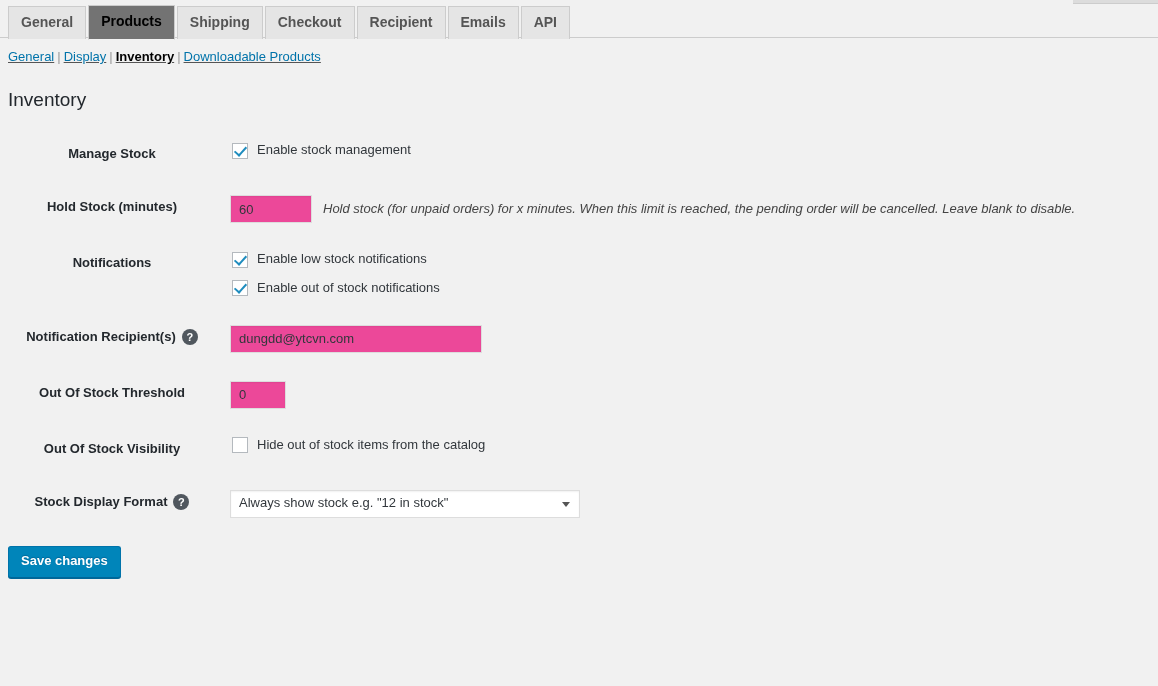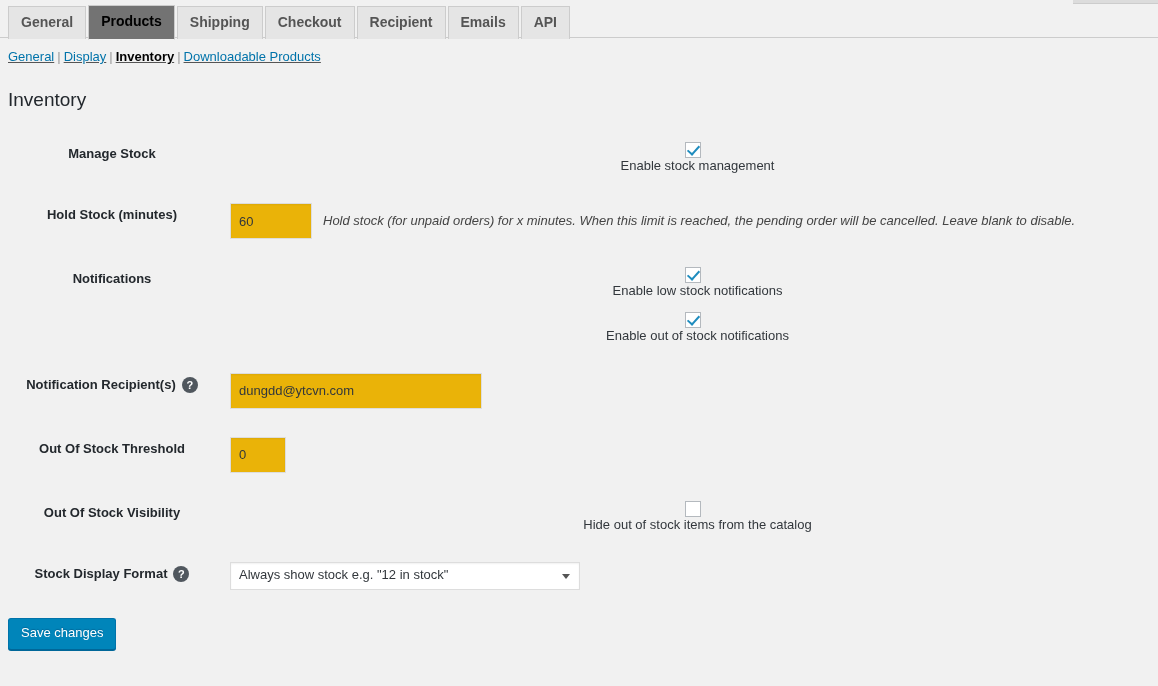--- a/index.html
+++ b/index.html
@@ -142,22 +142,21 @@
     font-family: "Liberation Sans", sans-serif;
     cursor: help;
     flex: none;
     margin-left: 6px;
   }
 
   
   .cb-row {
     display: flex;
     align-items: center;
-    margin: 0 0 12px 16px;
-    flex-direction: column;
+    margin: 0 0 12px 2px;
   }
   .cb-row:last-child { margin-bottom: 0; }
   .cb-box {
     width: 16px;
     height: 16px;
     border: 1px solid #b4b9be;
     background: #fff;
     box-sizing: border-box;
     position: relative;
     flex: none;
@@ -178,28 +177,28 @@
     margin-left: 9px;
     font-size: 13px;
     color: #32373c;
     line-height: 1.3;
     cursor: pointer;
   }
 
   
   input.txt {
     border: 1px solid #ddd;
-    background: #eab308;
+    background: #ec4899;
     color: #32373c;
     font-family: "Liberation Sans", sans-serif;
     font-size: 13px;
     line-height: 1.3;
     padding: 10px 8px;
     box-sizing: border-box;
-    height: 36px;
+    height: 28px;
     box-shadow: inset 0 1px 2px rgba(0,0,0,.06);
     border-radius: 0;
     outline: none;
   }
   input.w-small { width: 82px; }
   input.w-med   { width: 56px; }
   input.w-email { width: 252px; }
 
   .field-line {
     display: flex;
@@ -252,21 +251,21 @@
     margin: 14px 0 0 8px;
   }
   .button-primary {
     display: inline-block;
     background: #0085ba;
     border: 1px solid #0073aa;
     border-bottom-color: #006799;
     color: #fff;
     font-family: "Liberation Sans", sans-serif;
     font-size: 13px;
-    font-weight: 400;
+    font-weight: 700;
     line-height: 1.6;
     padding: 4px 12px 5px 12px;
     border-radius: 3px;
     box-shadow: 0 1px 0 #006799;
     text-shadow: 0 -1px 1px #006799;
     cursor: pointer;
   }
 </style>
 </head>
 <body>

